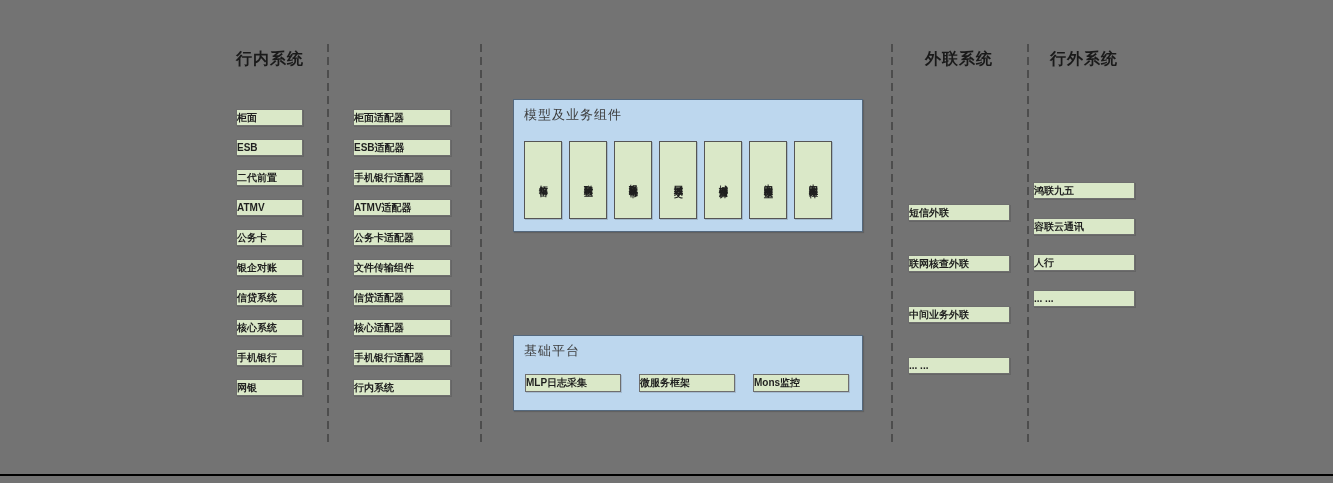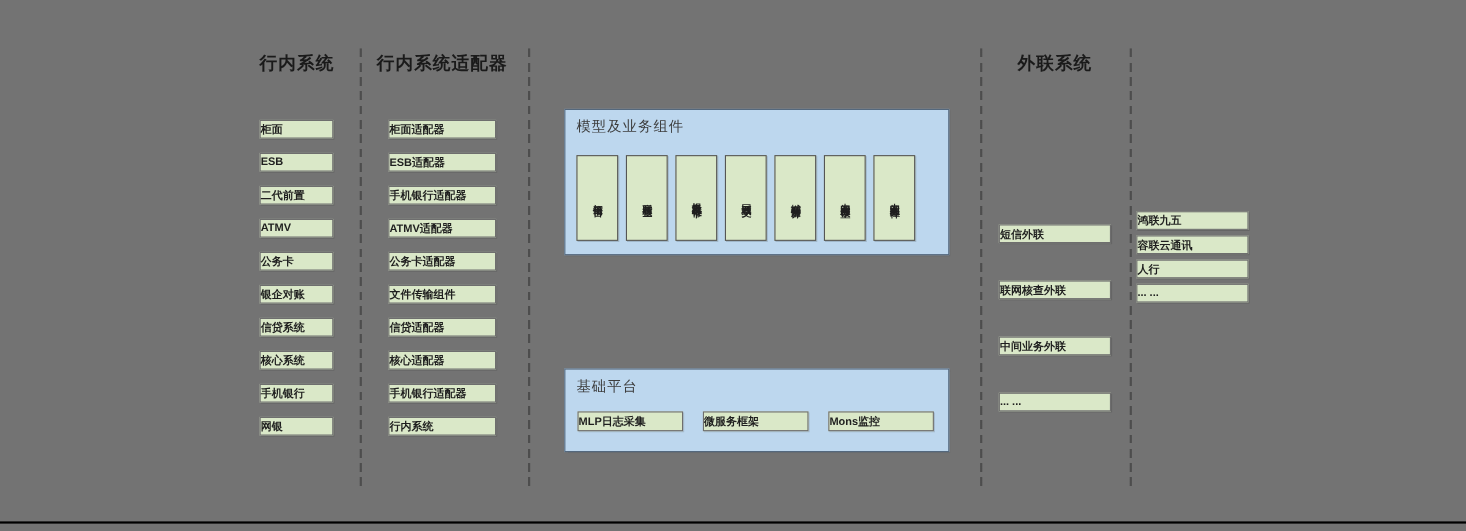--- a/index.html
+++ b/index.html
@@ -51,22 +51,22 @@
   }
   .hbox-row .gbox { width:96px; height:18px; font-size:10px; }
   .bottom-rule { position:absolute; left:0; top:474px; width:1333px; height:2px; background:var(--bottom-rule,#000000); }
 </style>
 </head>
 <body>
 
 <div class="canvas">
 
   <div class="hdr" style="left:210px;width:120px">行内系统</div>
-  <div class="hdr" style="left:322px;width:160px">行内系统适配器</div>
   <div class="hdr" style="left:899px;width:120px">外联系统</div>
+  <div class="hdr" style="left:1024px;width:120px">行外系统</div>
 
   <div class="vdash" style="left:327px"></div>
   <div class="vdash" style="left:480px"></div>
   <div class="vdash" style="left:891px"></div>
   <div class="vdash" style="left:1027px"></div>
 
   <div class="stack" style="left:236px;top:109px;width:67px;gap:13px">
 
       <div class="gbox">
         <span>柜面</span>
@@ -217,21 +217,21 @@
 
       <div class="gbox">
         <span>中间业务外联</span>
       </div>
 
       <div class="gbox">
         <span>... ...</span>
       </div>
     </div>
 
-  <div class="stack" style="left:1033px;top:192px;width:102px;gap:5px">
+  <div class="stack" style="left:1033px;top:182px;width:102px;gap:19px">
 
       <div class="gbox">
         <span>鸿联九五</span>
       </div>
 
       <div class="gbox">
         <span>容联云通讯</span>
       </div>
 
       <div class="gbox">

